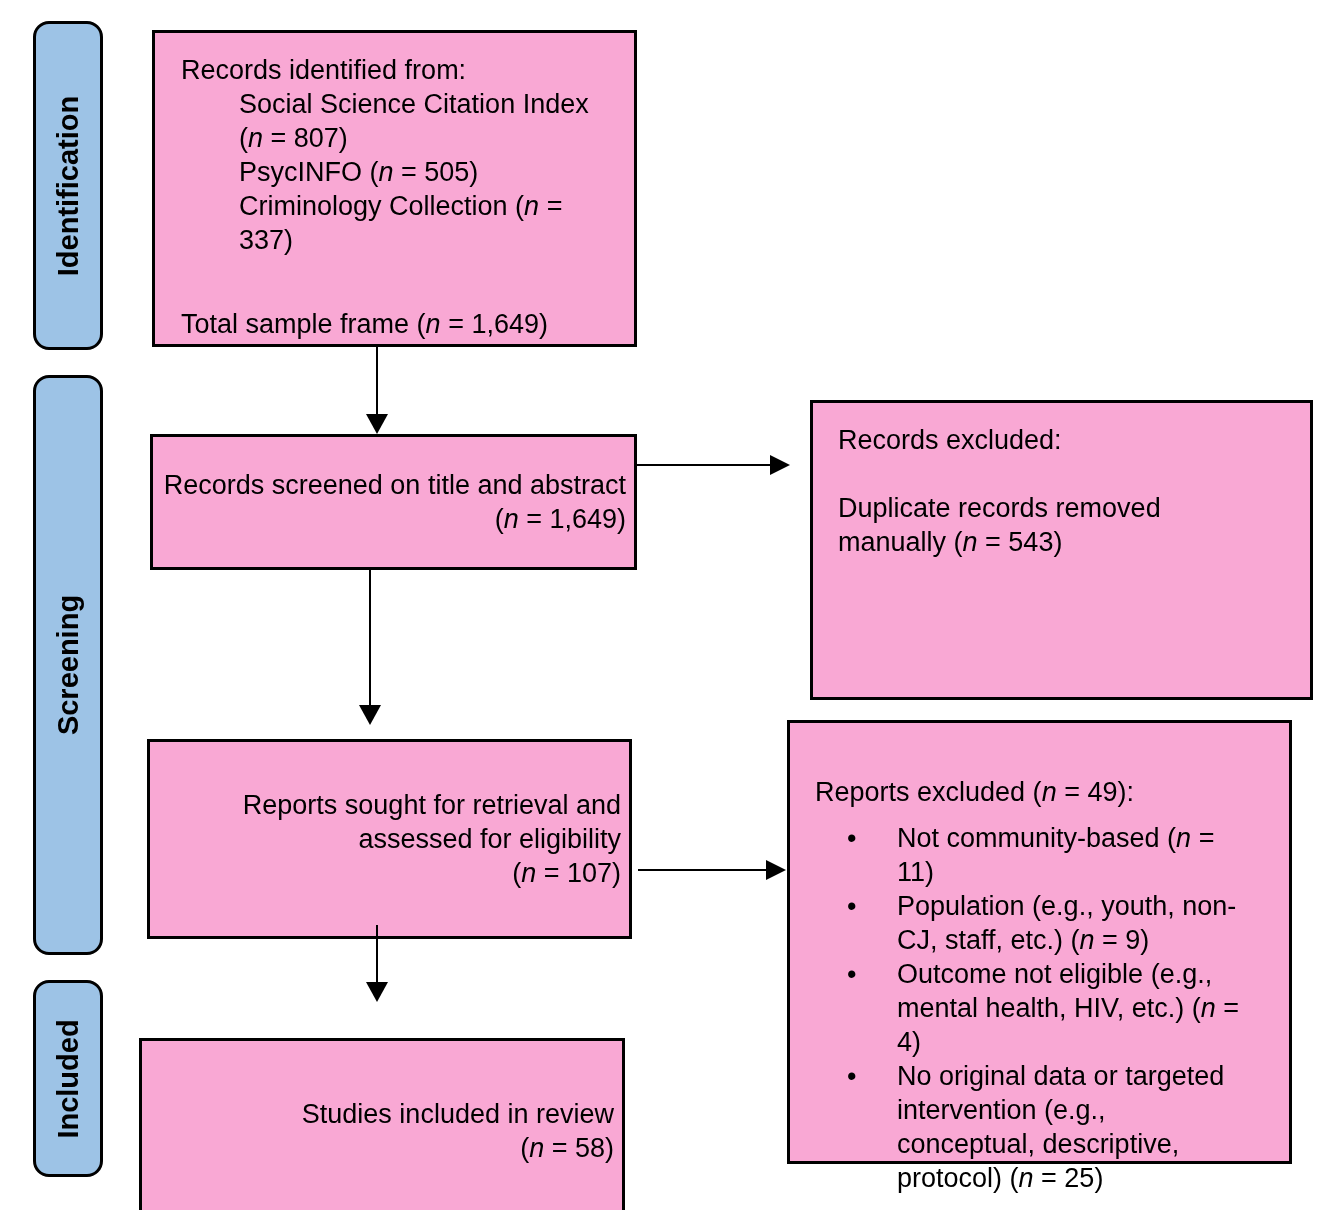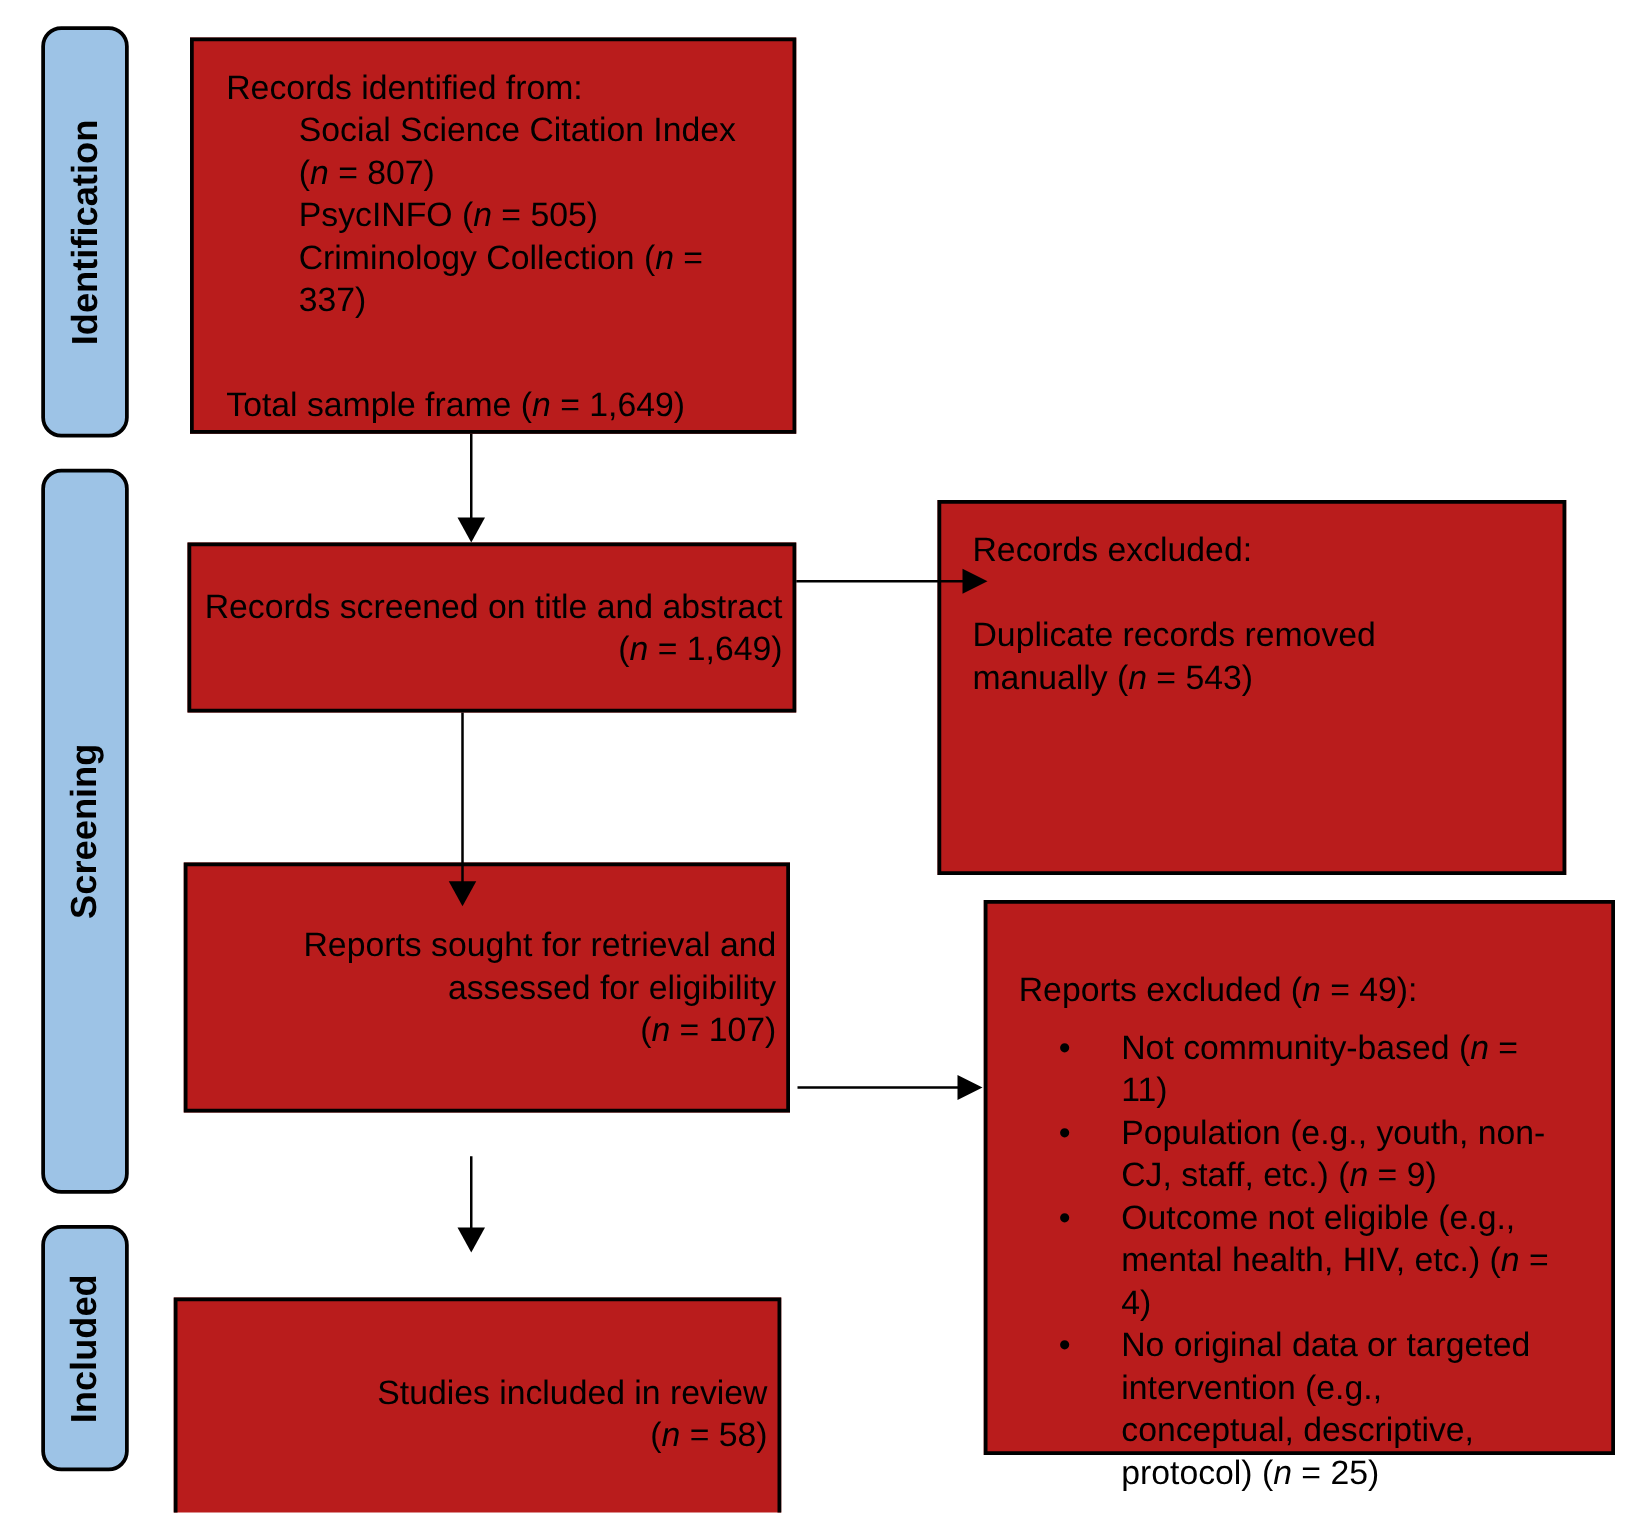--- a/index.html
+++ b/index.html
@@ -33,34 +33,34 @@
     font-weight: bold;
     font-size: 29px;
   }
   #bar-identification { top: 21px;  height: 329px; }
   #bar-screening      { top: 375px; height: 580px; }
   #bar-included       { top: 980px; height: 197px; }
 
   
   .flow-box {
     position: absolute;
-    background: #b91c1c;
+    background: #f9a8d4;
     border: 3px solid #000000;
     box-sizing: border-box;
   }
   #box-identified { left: 152px; top: 30px;  width: 485px; height: 317px; padding: 20px 14px 0 26px; }
   #box-identified .indent { margin-left: 58px; }
   #box-identified .total  { margin-top: 50px; }
 
   .center-box { display: flex; flex-direction: column; justify-content: center; text-align: right; }
   #box-screened { left: 150px; top: 434px; width: 487px; height: 136px; padding: 0 8px; }
-  #box-sought   { left: 147px; top: 690px; width: 485px; height: 200px; padding: 0 8px; }
+  #box-sought   { left: 147px; top: 739px; width: 485px; height: 200px; padding: 0 8px; }
   #box-included { left: 139px; top: 1002px; width: 486px; height: 185px; padding: 0 8px; margin-top: 36px; }
 
-  #rbox-records-excluded { left: 750px; top: 400px; width: 503px; height: 300px; padding: 20px 58px 0 25px; }
+  #rbox-records-excluded { left: 810px; top: 400px; width: 503px; height: 300px; padding: 20px 58px 0 25px; }
   #rbox-records-excluded p { margin: 0 0 34px 0; }
 
   #rbox-reports-excluded { left: 787px; top: 720px; width: 505px; height: 444px; padding: 52px 12px 0 25px; }
   #rbox-reports-excluded ul { list-style: none; margin: 12px; padding: 0; }
   #rbox-reports-excluded li { position: relative; padding-left: 70px; padding-right: 24px; }
   #rbox-reports-excluded li::before {
     content: "\2022";
     position: absolute;
     left: 20px;
     top: 0;

